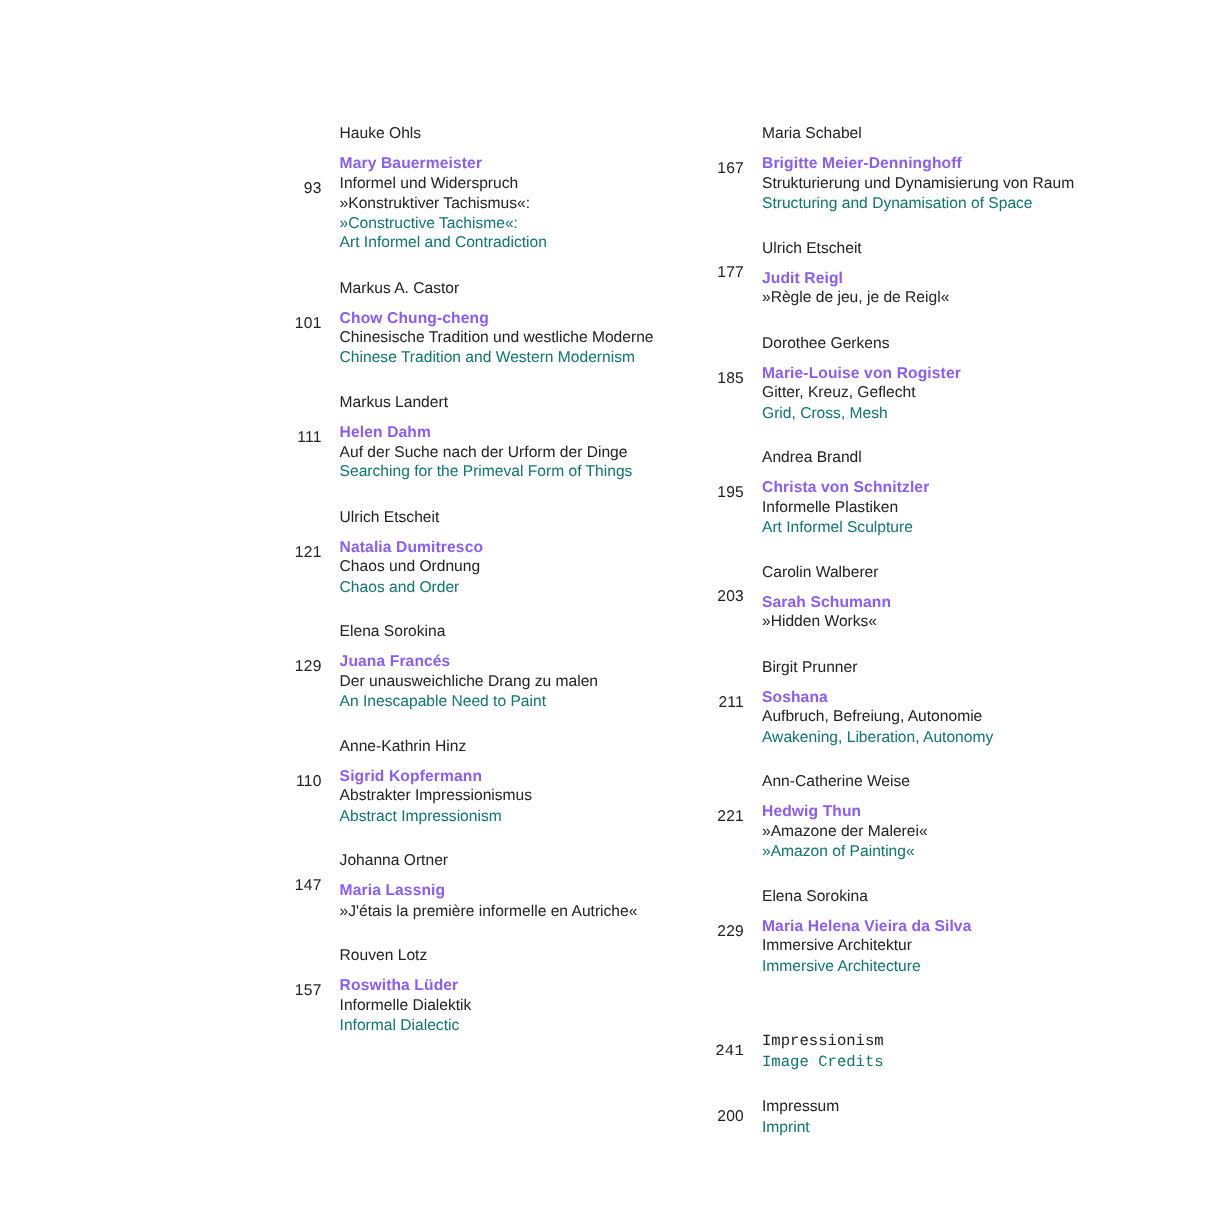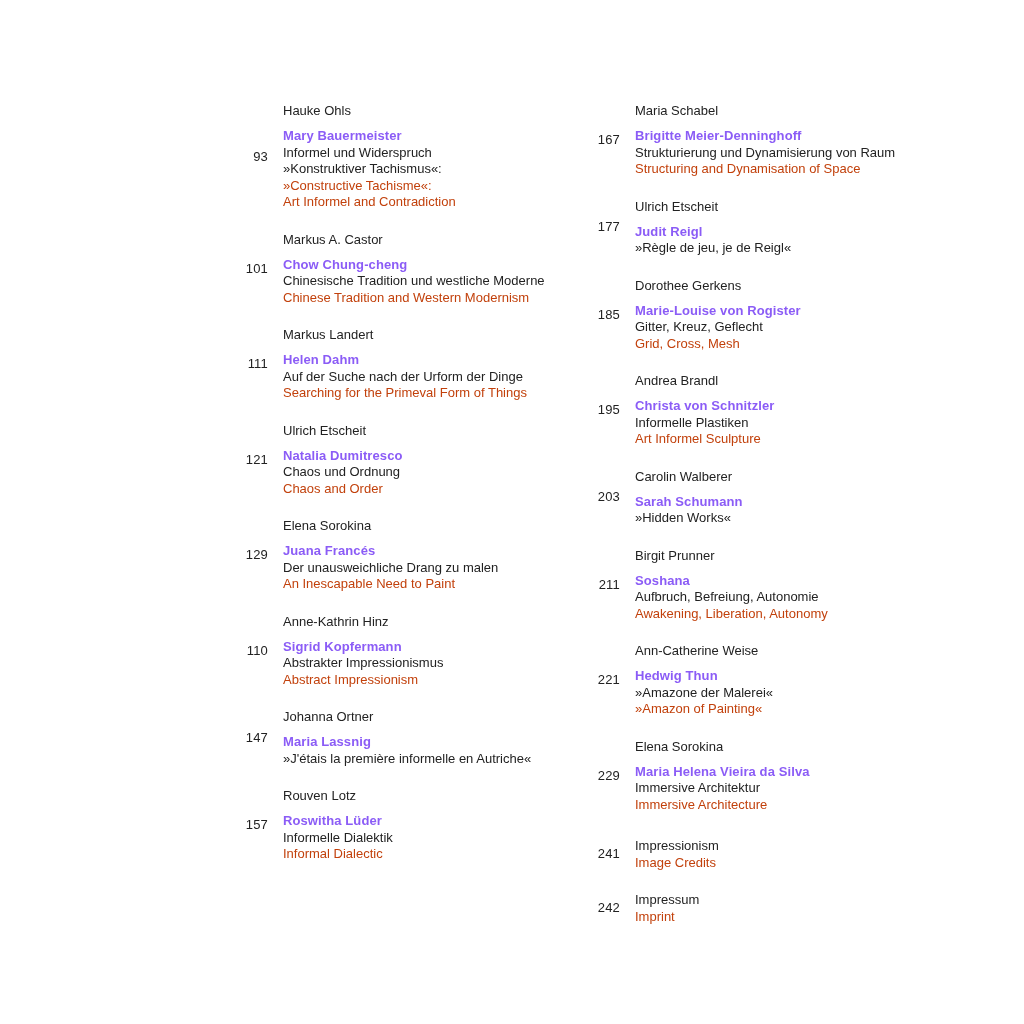--- a/index.html
+++ b/index.html
@@ -41,22 +41,22 @@
     flex: 1;
   }
   .author { color: #222222; }
   .block { margin-top: 8.5px; }
   .artist {
     font-weight: 700;
     color: #8b5cf6;
     letter-spacing: 0.1px;
   }
   .title-de { color: #222222; }
-  .title-en { color: #c2410c; }
-  .back-matter { margin-top: 25px; }
+  .title-en { color: #0f766e; }
+  .back-matter { margin-top: 47px; font-family: Liberation Mono, monospace; }
   .back .title-de { color: #222222; }
 </style>
 </head>
 <body>
 
 <div class="page">
   <div class="toc-column left">
       <div class="entry">
         <div class="num">93</div>
         <div class="body">
@@ -235,20 +235,20 @@
         </div>
       </div>
       <div class="entry back back-matter">
         <div class="num">241</div>
         <div class="body">
           <div class="title-de">Impressionism</div>
           <div class="title-en">Image Credits</div>
         </div>
       </div>
       <div class="entry back">
-        <div class="num">242</div>
+        <div class="num">200</div>
         <div class="body">
           <div class="title-de">Impressum</div>
           <div class="title-en">Imprint</div>
         </div>
       </div>
     </div>
 </div>
 
 </body></html>

